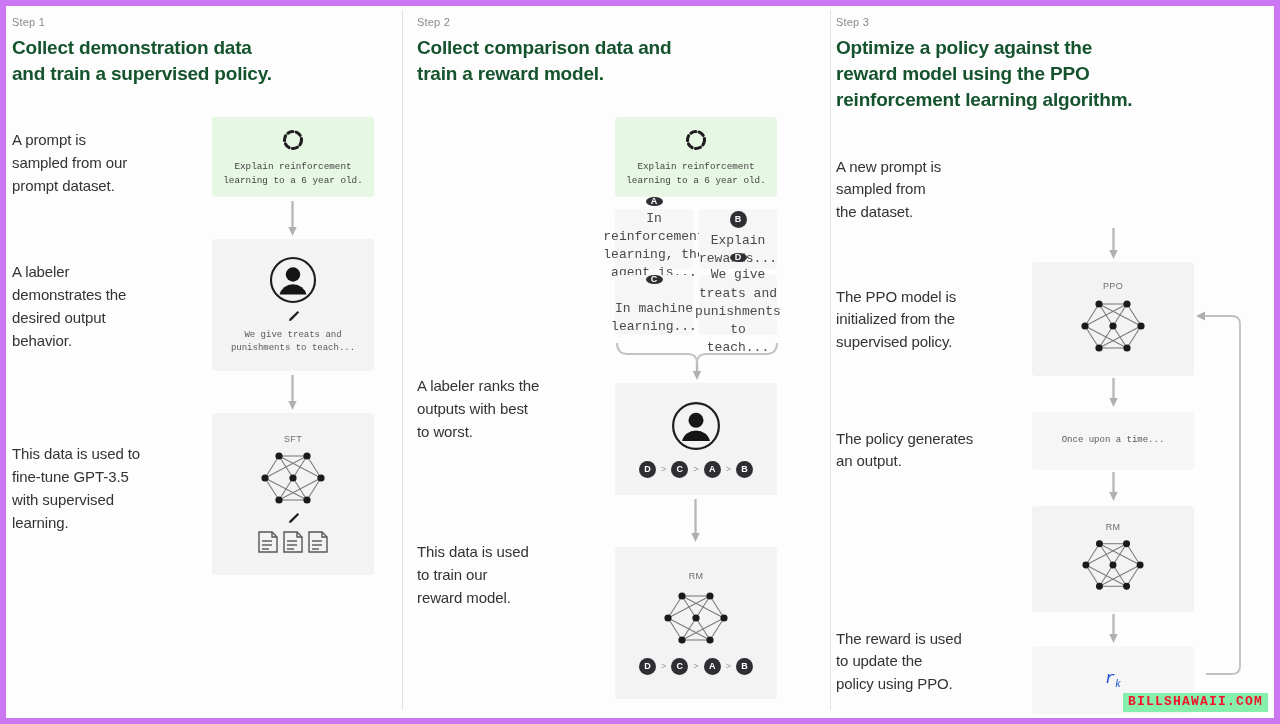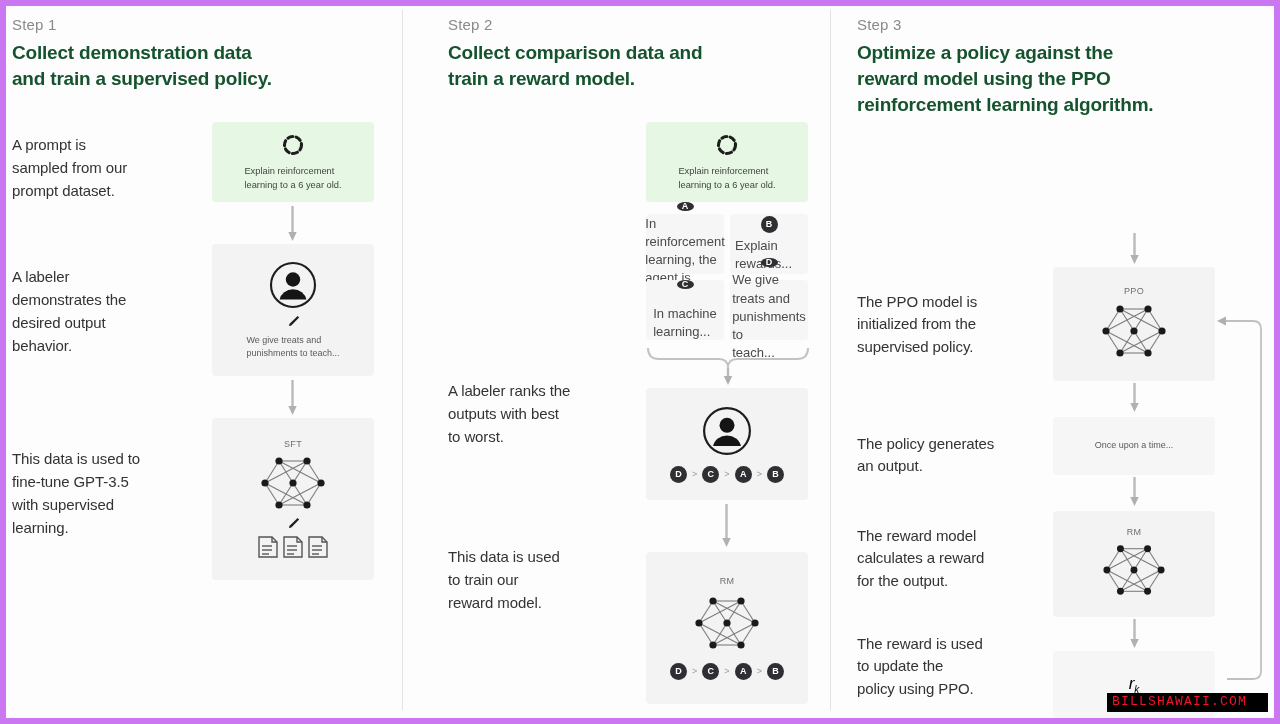--- a/index.html
+++ b/index.html
@@ -17,35 +17,35 @@
     background:#fdfdfd;
     overflow:hidden;
   }
   .col {
     position:absolute;
     top:0;
     height:712px;
     padding:10px 0 0 0;
   }
   .col1 { left:0;   width:396px; }
-  .col2 { left:436px; width:400px; }
-  .col3 { left:845px; width:416px; }
+  .col2 { left:405px; width:400px; }
+  .col3 { left:824px; width:416px; }
 
   .divider {
     position:absolute;
     top:4px;
     width:1px;
     height:700px;
     background:#e2e2e2;
   }
   .div1 { left:396px; }
   .div2 { left:824px; }
 
   .step-label {
-    font-size:15px;
+    font-size:11px;
     color:#8a8a8a;
     letter-spacing:0.2px;
     margin-bottom:7px;
     padding-left:6px;
   }
   .step-title {
     font-size:19px;
     font-weight:bold;
     color:#14532d;
     line-height:1.38;
@@ -77,23 +77,25 @@
 
   .node-title {
     font-size:9px;
     color:#6f6f6f;
     text-align:center;
     letter-spacing:0.3px;
   }
   .node-text {
     font-size:9.3px;
     color:#444;
+    text-align:center;
     line-height:1.45;
     white-space:pre-line;
     padding:0 7px;
+    font-family:Liberation Mono, monospace;
   }
   .node-text.tiny { font-size:13px; line-height:1.4; padding:0 5px; color:#4a4a4a;}
   .node-text.mid  { font-size:9px; color:#5a5a5a; }
 
   .center { display:flex; flex-direction:column; align-items:center; justify-content:center; height:100%; }
 
   svg { display:block; }
 
   .arrow-v {
     position:absolute;
@@ -107,35 +109,35 @@
     font-size:9px;font-weight:bold;
     display:flex;align-items:center;justify-content:center;
     line-height:1;
   }
   .rank-row { display:flex;align-items:center;gap:5px; }
   .rank-sep { color:#9a9a9a;font-size:9px;line-height:1; }
 
   .rk {
     font-size:17px;
     font-style:italic;
-    font-family:Liberation Sans, sans-serif;
-    color:#000000;
+    font-family:Liberation Mono, monospace;
+    color:#1d4ed8;
   }
   .rk sub { font-size:10px; font-style:italic; }
 
   .watermark {
     position:absolute;
     right:6px; bottom:6px;
-    background:#000000;
+    background:#86efac;
     color:#f2132a;
     font-family:"Liberation Mono", monospace;
     font-size:13px;
-    font-weight:normal;
+    font-weight:bold;
     letter-spacing:1.2px;
-    padding:2px 21px 3px 5px;
+    padding:2px 5px 3px 5px;
     line-height:1.1;
   }
 </style>
 </head>
 <body>
 
 <div class="canvas">
 
   <div class="divider div1"></div>
   <div class="divider div2"></div>
@@ -408,28 +410,28 @@
   </div>
 
   <div class="col col3">
     <div class="step-label">Step 3</div>
     <div class="step-title">Optimize a policy against the
 reward model using the PPO
 reinforcement learning algorithm.</div>
 
     <div class="body-grid">
 
+      <div class="caption" style="top:28px;">A new prompt is
+sampled from
+the dataset.</div>
       <div class="caption" style="top:158px;">The PPO model is
 initialized from the
 supervised policy.</div>
       <div class="caption" style="top:300px;">The policy generates
 an output.</div>
-      <div class="caption" style="top:392px;">The reward model
-calculates a reward
-for the output.</div>
       <div class="caption" style="top:500px;">The reward is used
 to update the
 policy using PPO.</div>
 
 
       <div class="arrow-v" style="left:278px;top:100px;">
         <svg width="11" height="32" viewBox="0 0 11 32">
           <line x1="5.5" y1="0" x2="5.5" y2="23" stroke="#b9b9b9" stroke-width="2.4"></line>
           <polygon points="5.5,31 1.3,22 9.7,22" fill="#b0b0b0"></polygon>
         </svg>

